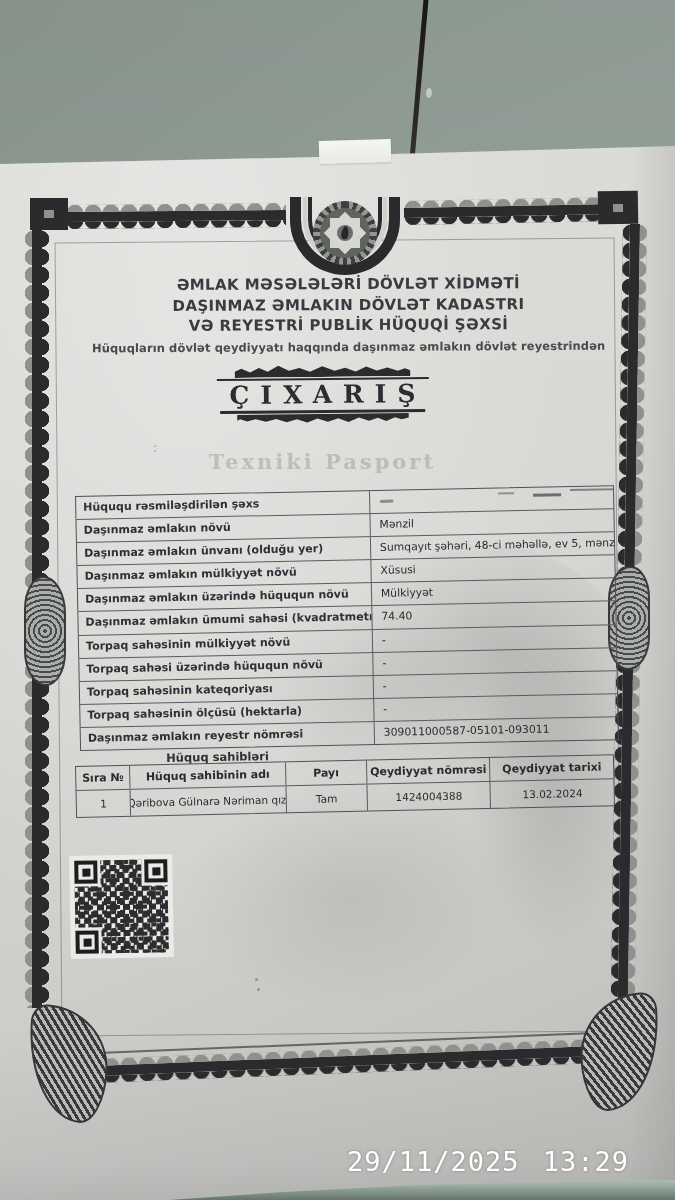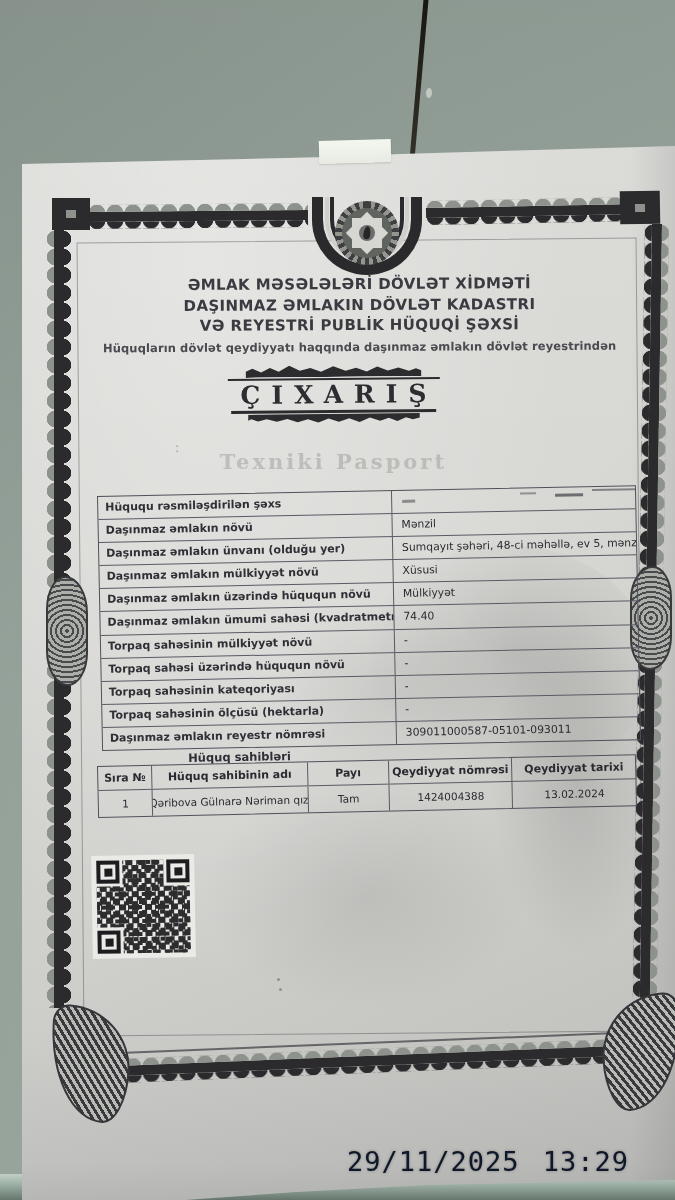--- a/index.html
+++ b/index.html
@@ -18,21 +18,21 @@
   .floor{position:absolute;left:0;right:0;top:1174px;bottom:0;
         background:linear-gradient(180deg,#c2cfc5 0%,#9db0a5 40%,#66766d 100%);}
   
   .paper{position:absolute;inset:0;
      background:
        radial-gradient(ellipse at 28% 22%,rgba(255,255,255,.30),transparent 55%),
        linear-gradient(270deg,rgba(80,86,82,.14),transparent 7%),
        linear-gradient(135deg,transparent 55%,rgba(70,70,66,.10) 100%),
        linear-gradient(180deg,#dcdcd9 0%,#d7d7d4 50%,#cdcdca 86%,#c3c4c1 97%,#b9bab7 100%);
      clip-path:polygon(0 164px,47% 157px,58% 154px,100% 146px,
-                       100% 1180px,62% 1185px,42% 1192px,25% 1200px,0 1200px);margin-left:22px;}
+                       100% 1180px,62% 1185px,42% 1192px,25% 1200px,0 1200px);}
   .paper-tab{position:absolute;left:319px;top:140px;width:72px;height:23px;
      background:linear-gradient(180deg,#f4f6f0,#e8eae4);transform:rotate(-1.5deg);
      box-shadow:0 1px 2px rgba(0,0,0,.15);}
   
   .blotch{position:absolute;border-radius:50%;pointer-events:none;}
   .bA{left:340px;top:545px;width:290px;height:240px;
       background:radial-gradient(ellipse at 55% 45%,rgba(60,66,60,.17),transparent 70%);}
   .bB{left:180px;top:780px;width:330px;height:230px;
       background:radial-gradient(ellipse at 50% 50%,rgba(60,66,60,.10),transparent 70%);}
   .bC{left:470px;top:620px;width:170px;height:330px;
@@ -147,21 +147,21 @@
         repeating-conic-gradient(#1d1d20 0% 25%,transparent 0% 50%) 3px 5px/13px 13px;}
   .fp{position:absolute;width:15px;height:15px;border:4px solid #1d1d20;
       background:#eaeae6;box-shadow:0 0 0 3px #eaeae6;}
   .fp::after{content:"";position:absolute;left:50%;top:50%;width:8px;height:8px;
       background:#1d1d20;transform:translate(-50%,-50%);}
   .fp.tl{left:5px;top:5px;}.fp.tr{right:5px;top:5px;}.fp.bl{left:5px;bottom:5px;}
   .dotp{position:absolute;width:3px;height:3px;border-radius:50%;background:#6a6a68;opacity:.6;}
   
   .stamp{position:absolute;right:46px;top:1146px;
       font-family:"DejaVu Sans Mono","Liberation Mono",monospace;
-      font-size:27px;color:#0f172a;letter-spacing:1px;word-spacing:6px;
+      font-size:27px;color:#ffffff;letter-spacing:1px;word-spacing:6px;
       text-shadow:0 0 3px rgba(90,90,85,.6);}
 </style>
 </head>
 <body>
 
 <div class="scene">
   <div class="wall"></div>
   <div class="wall-seam"></div>
   <div class="seam-spot"></div>
   <div class="floor"></div>

